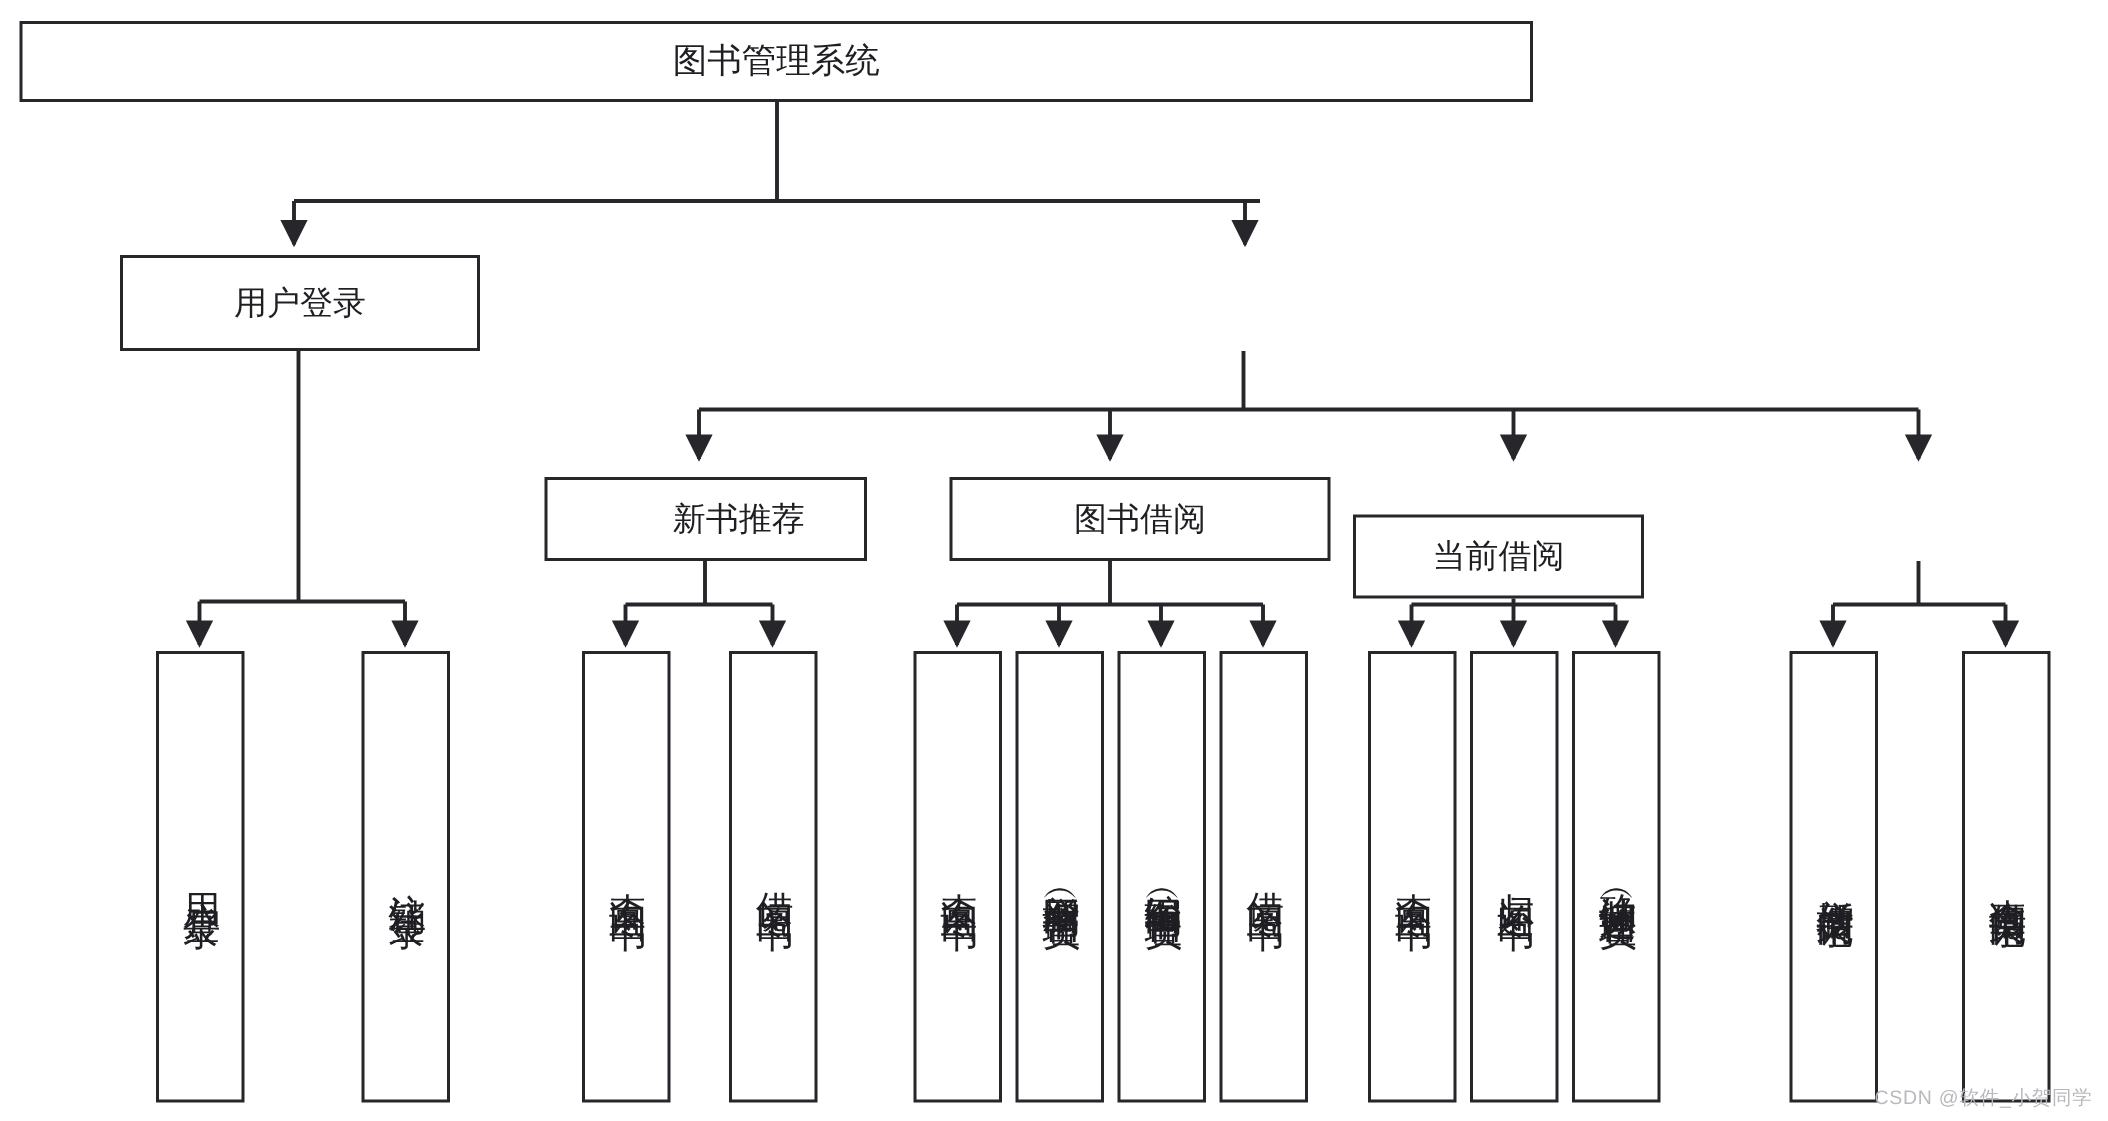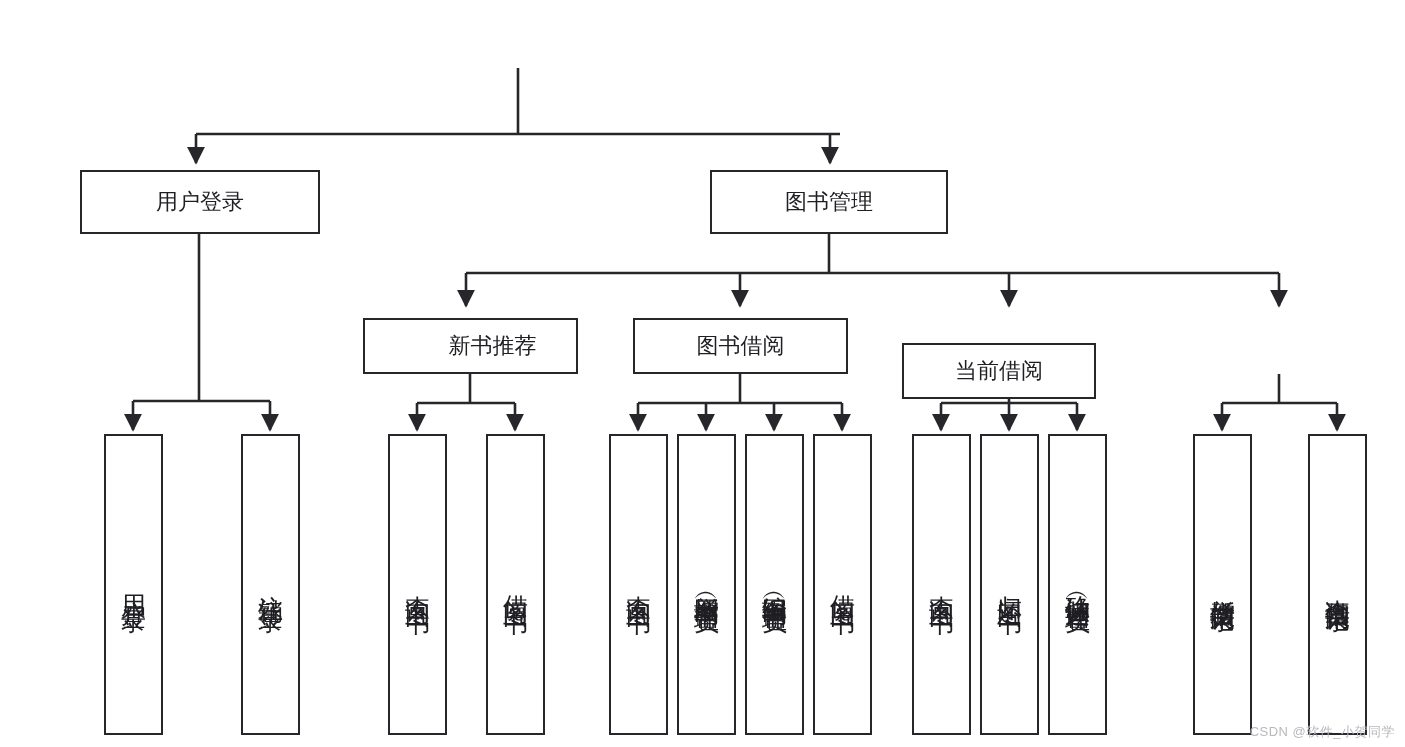--- a/index.html
+++ b/index.html
@@ -125,34 +125,34 @@
       <path d="M 1009 403 L 1009 430" marker-end="url(#arrow)"></path>
       <path d="M 1077 403 L 1077 430" marker-end="url(#arrow)"></path>
 
       <path d="M 1279 374 L 1279 403"></path>
       <path d="M 1222 403 L 1337 403"></path>
       <path d="M 1222 403 L 1222 430" marker-end="url(#arrow)"></path>
       <path d="M 1337 403 L 1337 430" marker-end="url(#arrow)"></path>
     </g>
   </svg>
 
+  <div class="node root" style="left:13px; top:14px; width:1009px; height:54px;">
+    <span class="label">图书管理系统</span>
+  </div>
 
   <div class="node branch" style="left:80px; top:170px; width:240px; height:64px;">
     <span class="label">用户登录</span>
   </div>
 
-  <div class="node branch" style="left:710px; top:170px; width:238px; height:64px;">
-    <span class="label">图书管理</span>
-  </div>
 
   <div class="node branch" style="left:363px; top:318px; width:215px; height:56px;padding-left:44px;">
     <span class="label">新书推荐</span>
   </div>
 
-  <div class="node branch" style="left:633px; top:318px; width:215px; height:56px;">
+  <div class="node branch" style="left:633px; top:318px; width:254px; height:56px;">
     <span class="label">图书借阅</span>
   </div>
 
   <div class="node branch" style="left:902px; top:304px; width:194px; height:56px;margin-top:39px;">
     <span class="label">当前借阅</span>
   </div>
 
 
   <div class="node leaf" style="left:104px; top:434px; width:59px; height:301px;">
     <span class="label">用户登录</span>

